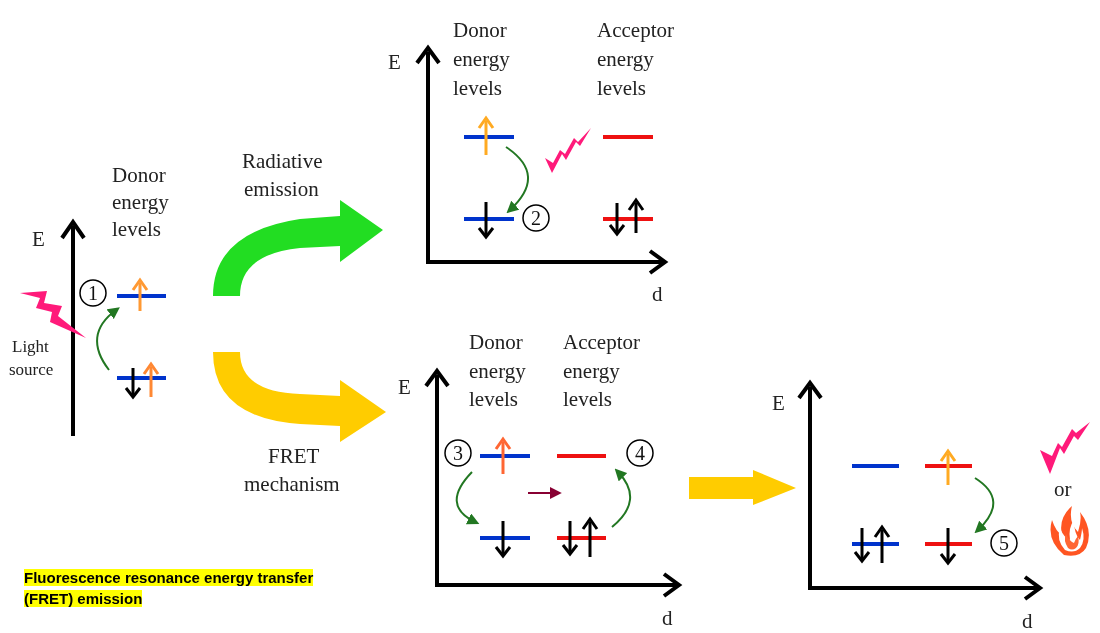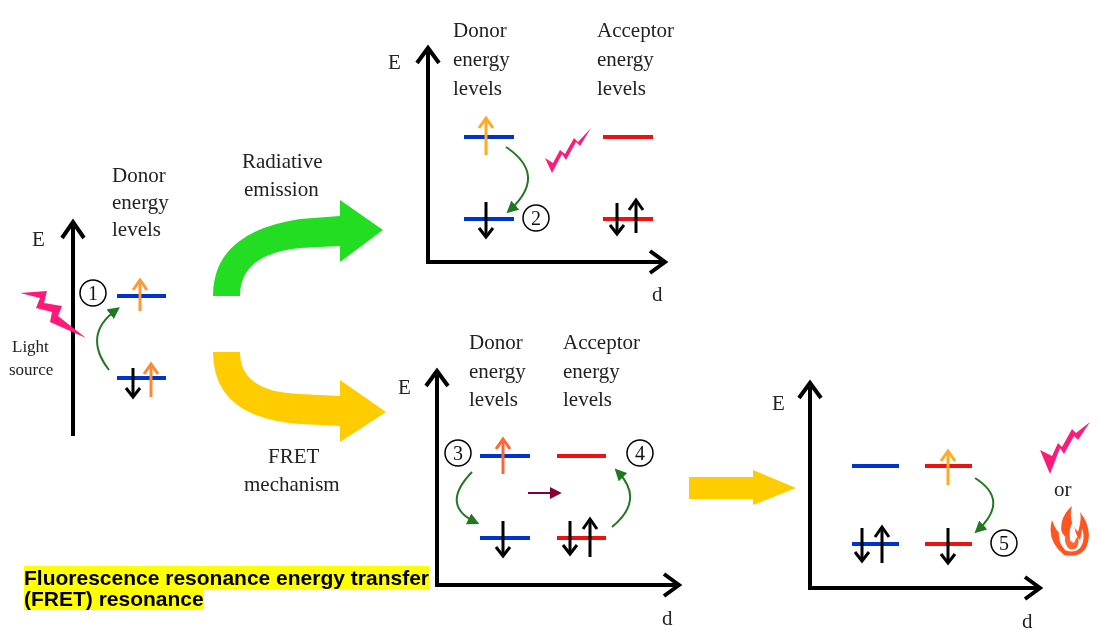--- a/index.html
+++ b/index.html
@@ -2,21 +2,21 @@
 <html><head>
 <meta charset="utf-8">
 <style>
   html, body { margin:0; padding:0; background:#ffffff; }
   body { width:1100px; height:633px; position:relative; overflow:hidden; font-family:"Liberation Serif", serif; }
   svg { position:absolute; left:0; top:0; }
   .lbl { font-family:"Liberation Serif", serif; font-size:21px; fill:#222; }
   .num { font-family:"Liberation Serif", serif; font-size:20px; fill:#111; }
   .caption {
     position:absolute; left:24px; top:567px;
-    font-family:"Liberation Sans", sans-serif; font-weight:bold; font-size:21px; line-height:21px; color:#000;
+    font-family:"Liberation Sans", sans-serif; font-weight:bold; font-size:15px; line-height:21px; color:#000;
   }
   .caption span { background:#ffff00; }
 </style>
 </head>
 <body>
 
 <svg width="1100" height="633" viewBox="0 0 1100 633">
   <defs>
     <marker id="ah" viewBox="0 0 10 10" refX="6" refY="5" markerWidth="6" markerHeight="6" orient="auto">
       <path d="M0,0 L10,5 L0,10 z" fill="#227722"></path>
@@ -173,14 +173,14 @@
     <g>
       <path d="M1064,555 Q1046,540 1052,520 Q1056,532 1062,535 Q1058,518 1072,506 Q1068,522 1078,532 Q1082,520 1080,512 Q1094,530 1086,548 Q1080,558 1064,555 Z" fill="#ff5522"></path>
       <path d="M1065,550 Q1056,540 1060,528 Q1064,538 1070,540 Q1068,528 1074,520 Q1074,534 1080,540 Q1082,532 1082,528 Q1086,540 1080,548 Q1074,554 1065,550 Z" fill="#ffffff"></path>
       <path d="M1068,548 Q1063,540 1066,534 Q1070,542 1074,543 Q1076,538 1078,536 Q1080,544 1076,548 Q1072,551 1068,548 Z" fill="#ff6633"></path>
     </g>
   </g>
 </svg>
 
 <div class="caption">
   <span>Fluorescence resonance energy transfer</span><br>
-  <span>(FRET) resonance</span>
+  <span>(FRET) emission</span>
 </div>
 
 </body></html>

